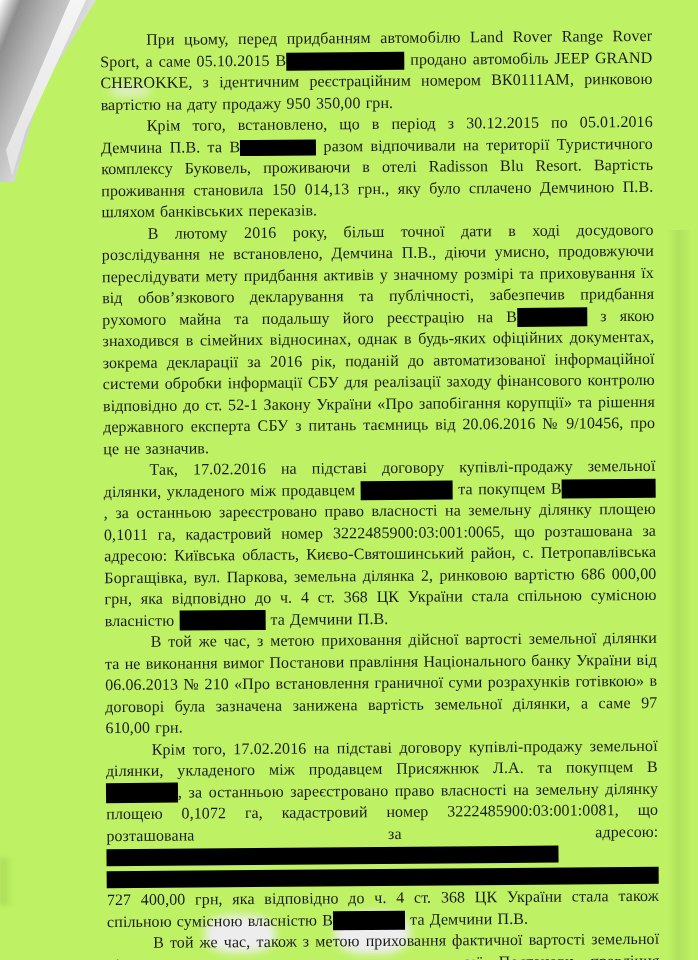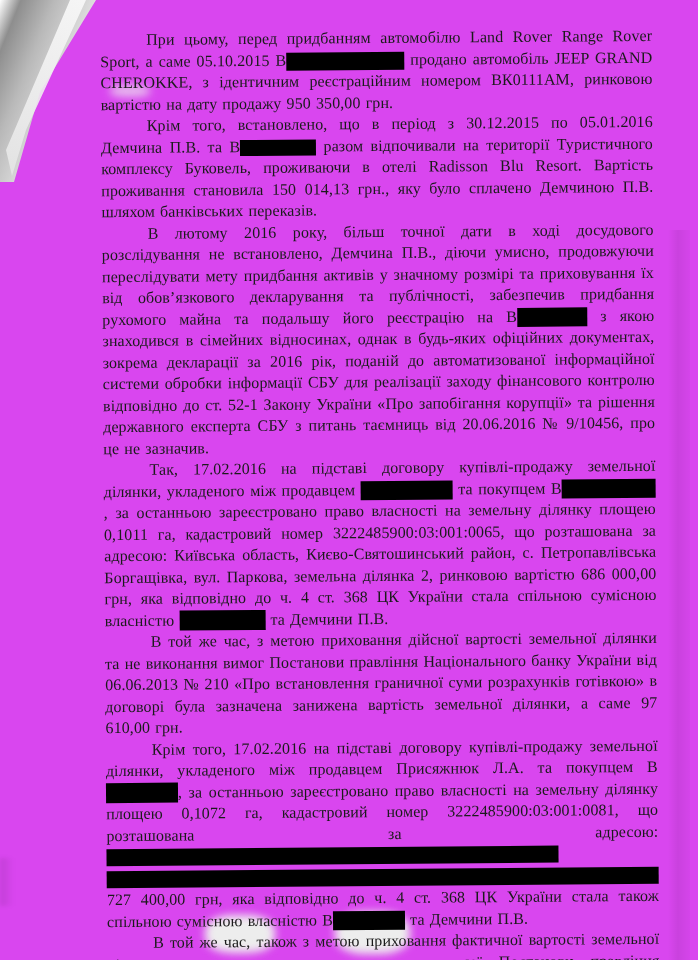--- a/index.html
+++ b/index.html
@@ -3,21 +3,21 @@
 <meta charset="utf-8">
 <style>
   html,body{margin:0;padding:0;}
   body{
     width:698px;height:960px;overflow:hidden;
     background:#ffffff;
     font-family:"Liberation Serif","DejaVu Serif",serif;
     position:relative;
   }
   .scan-page{
-    position:absolute;inset:0;background:#d946ef;
+    position:absolute;inset:0;background:#bef264;
   }
   
   .corner-curl{
     position:absolute;left:0;top:0;width:130px;height:200px;
     clip-path:polygon(0 0,96px 0,40px 92px,14px 182px,0 182px);
     background:linear-gradient(112deg,#ffffff 0%,#8e8e8e 10%,#b9b9b9 26%,#e3e3e3 48%,#f5f5f5 66%,#ffffff 82%);
   }
   .curl-highlight{
     position:absolute;left:0;top:0;width:130px;height:200px;
     clip-path:polygon(70px 0,86px 0,26px 130px,12px 176px,6px 150px);

